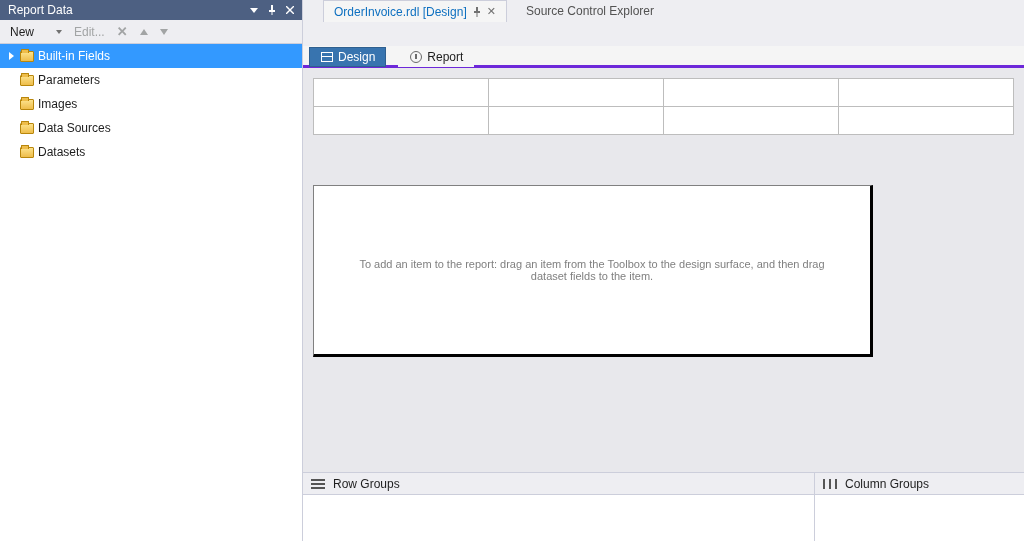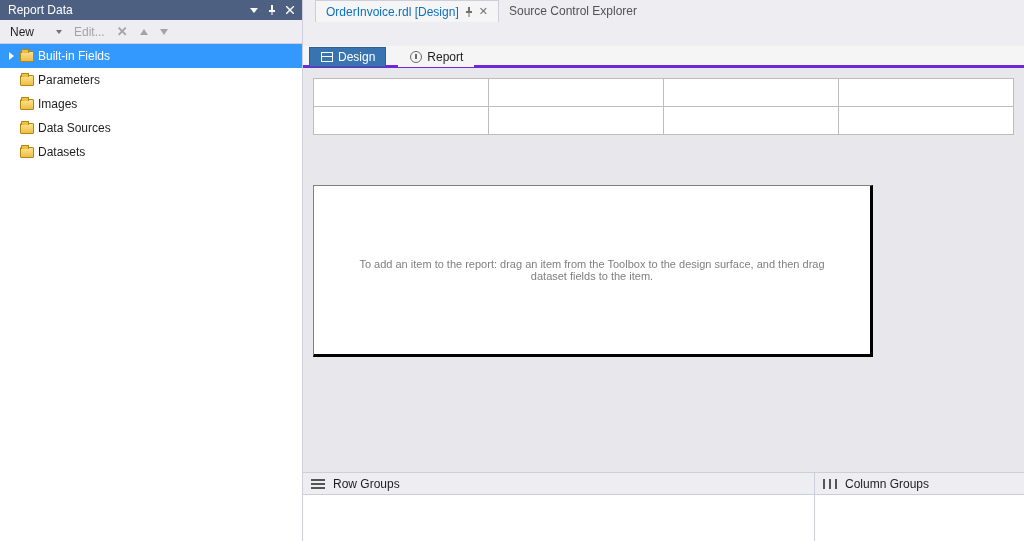--- a/index.html
+++ b/index.html
@@ -122,22 +122,22 @@
     display: flex;
     flex-direction: column;
     background: #eeeef2;
     min-width: 0;
   }
   .doc-tabs {
     display: flex;
     align-items: flex-end;
     height: 22px;
     background: #eeeef2;
-    padding-left: 12px;
-    gap: 0;
+    padding-left: 20px;
+    gap: 9px;
   }
   .doc-tab {
     display: flex; align-items: center;
     height: 22px;
     padding: 0 10px 0 10px;
     background: #eeeef2;
     color: #525252;
     cursor: pointer;
     gap: 6px;
     border-right: 1px solid transparent;

